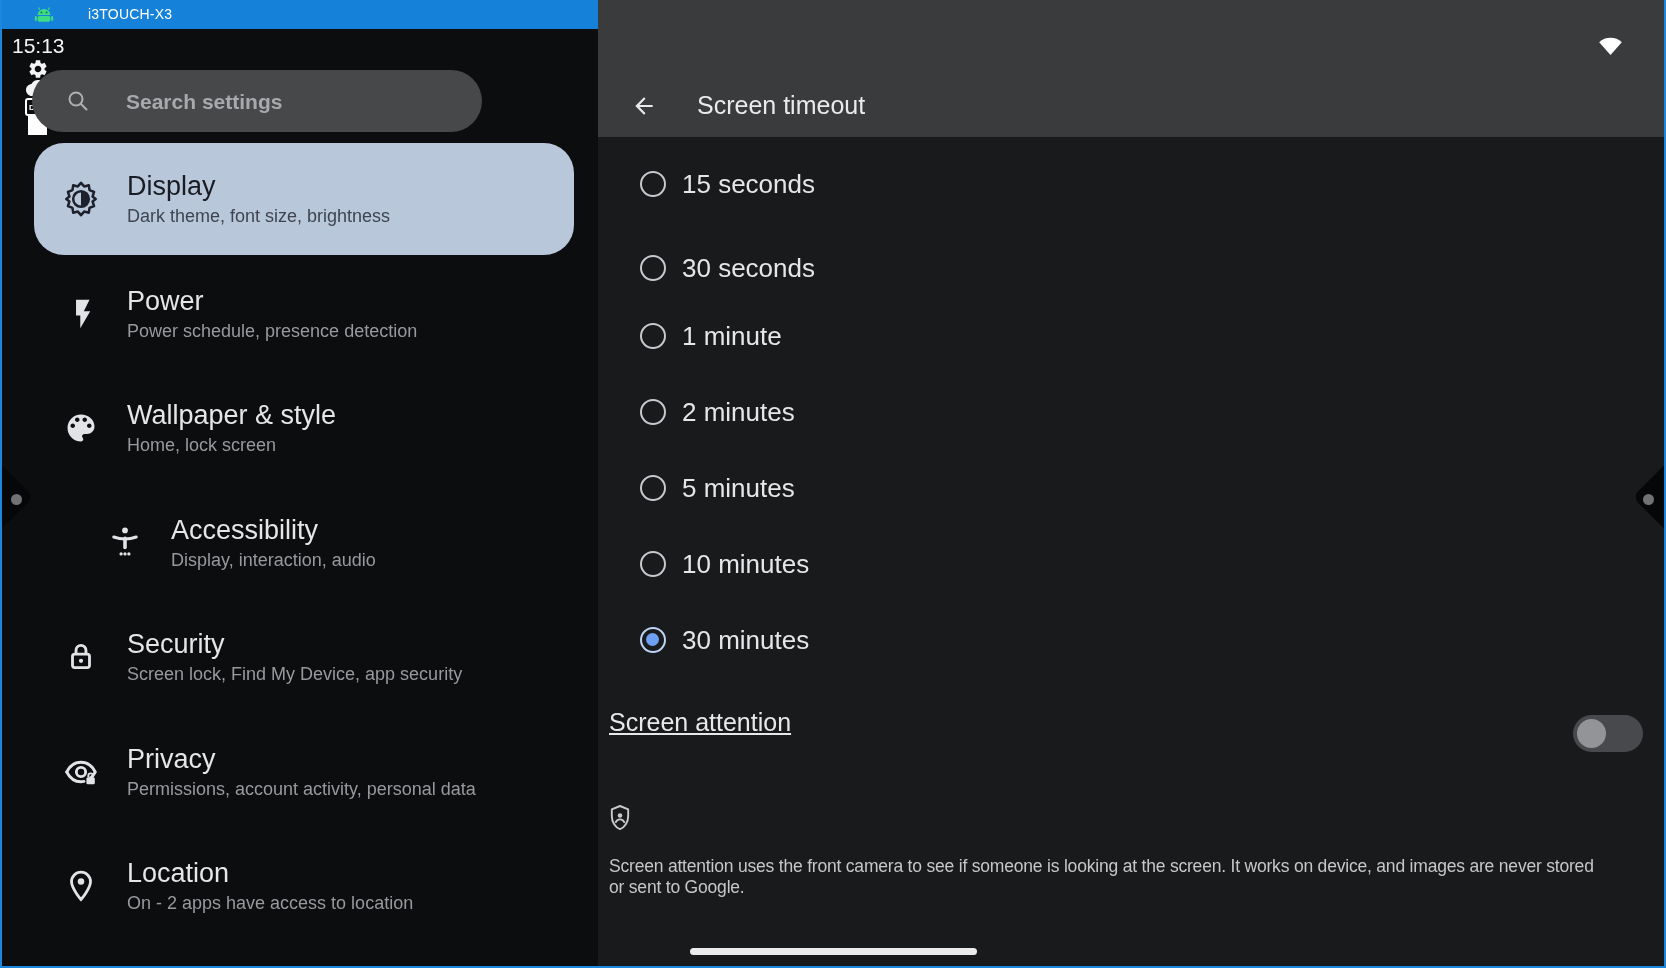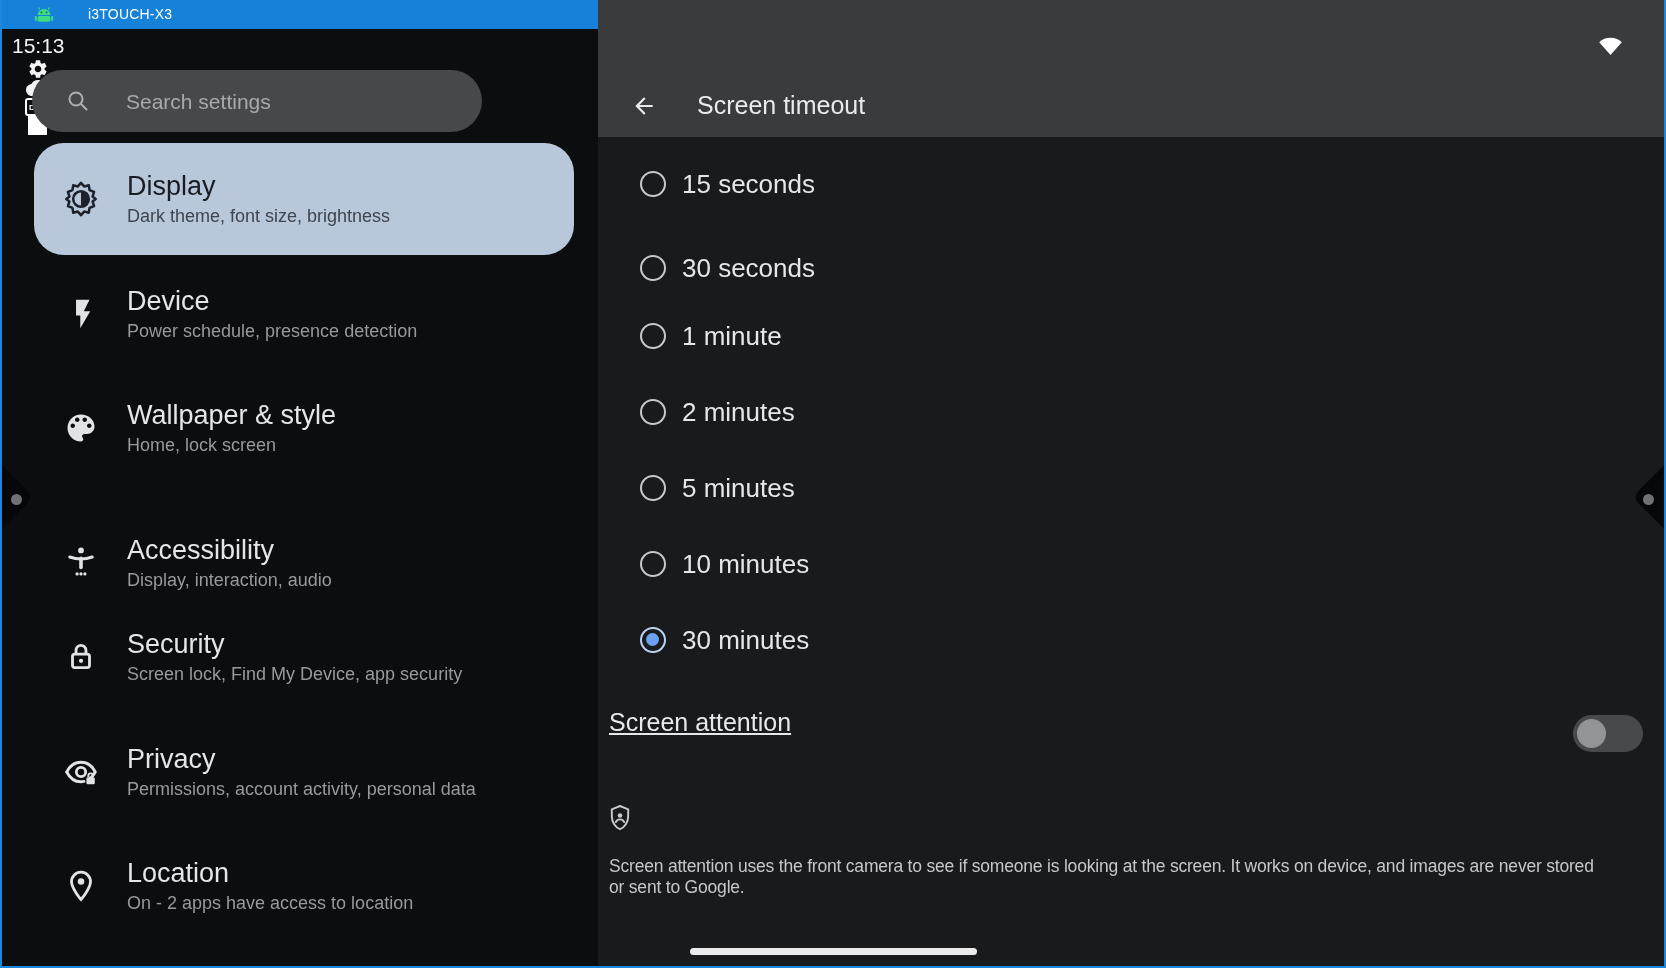--- a/index.html
+++ b/index.html
@@ -23,25 +23,25 @@
   .statusbar{position:absolute;top:5px;left:10px;height:26px;display:flex;align-items:center;color:#f4f4f5;flex-direction:column;}
   .sb-time{font-size:21px;font-weight:400;margin-right:10px;}
   .sb-ic{display:flex;align-items:center;justify-content:center;margin-right:11px;}
   .dvr-badge{width:21px;height:14px;border:2px solid #fff;border-radius:3px;display:flex;align-items:center;justify-content:center;
              font-size:8px;font-weight:bold;letter-spacing:.3px;color:#fff;}
   .sq-badge{width:19px;height:19px;background:#fff;}
   
   .search{position:absolute;top:41px;left:30px;width:450px;height:62px;background:#474849;border-radius:31px;}
   .search svg{position:absolute;left:34px;top:19px;}
   .search input{position:absolute;left:92px;top:0;width:340px;height:62px;background:transparent;border:none;outline:none;
-                font-size:21px;color:#a7a9ad;font-family:inherit;}
+                font-size:21px;color:#a7a9ad;font-family:inherit;font-weight:bold;}
   .search input::placeholder{color:#a7a9ad;opacity:1;}
   
   .nav-item{position:absolute;left:0;width:596px;height:112px;display:flex;align-items:center;cursor:pointer;}
-  .ni-0{top:114px;}.ni-1{top:229px;}.ni-2{top:343px;}.ni-3{top:478px;}.ni-4{top:572px;}.ni-5{top:687px;}.ni-6{top:801px;}
+  .ni-0{top:114px;}.ni-1{top:229px;}.ni-2{top:343px;}.ni-3{top:458px;margin-left:44px;}.ni-4{top:572px;}.ni-5{top:687px;}.ni-6{top:801px;}
   .nav-item .ic{width:40px;height:40px;margin-left:59px;display:flex;align-items:center;justify-content:center;flex:none;}
   .nav-item .txt{margin-left:26px;}
   .nav-item .t1{font-size:27px;color:#e5e6e8;line-height:31px;}
   .nav-item .t2{font-size:18px;color:#97999d;line-height:22px;margin-top:3px;}
   .nav-item.selected{left:32px;width:540px;background:#b9c7db;border-radius:30px;}
   .nav-item.selected .ic{margin-left:27px;}
   .nav-item.selected .t1{color:#191c22;}
   .nav-item.selected .t2{color:#3f4550;}
   
   .chead{position:absolute;top:-29px;left:0;right:0;height:137px;background:#3a3b3d;}
@@ -152,21 +152,21 @@
         </span>
       </div>
 
       <div class="nav-item ni-1">
         <span class="ic">
           <svg width="34" height="34" viewBox="0 0 24 24" fill="#e2e3e6">
               <path d="M8.5 2v11h3v9l7-12h-4.5l4-8z"></path>
             </svg>
         </span>
         <span class="txt">
-          <div class="t1">Device</div>
+          <div class="t1">Power</div>
           <div class="t2">Power schedule, presence detection</div>
         </span>
       </div>
 
       <div class="nav-item ni-2">
         <span class="ic">
           <svg width="36" height="36" viewBox="0 0 24 24" fill="#e2e3e6" fill-rule="evenodd">
             <path d="M12 3c-4.97 0-9 4.03-9 9s4.03 9 9 9c.83 0 1.5-.67 1.5-1.5 0-.39-.15-.74-.39-1.01-.23-.26-.38-.61-.38-.99 0-.83.67-1.5 1.5-1.5H16c2.76 0 5-2.24 5-5 0-4.42-4.03-8-9-8zm-5.5 9c-.83 0-1.5-.67-1.5-1.5S5.67 9 6.5 9 8 9.67 8 10.5 7.33 12 6.5 12zm3-4C8.67 8 8 7.33 8 6.5S8.67 5 9.5 5s1.5.67 1.5 1.5S10.33 8 9.5 8zm5 0c-.83 0-1.5-.67-1.5-1.5S13.67 5 14.5 5s1.5.67 1.5 1.5S15.33 8 14.5 8zm3 4c-.83 0-1.5-.67-1.5-1.5S16.67 9 17.5 9s1.5.67 1.5 1.5-.67 1.5-1.5 1.5z"></path>
           </svg>
         </span>

